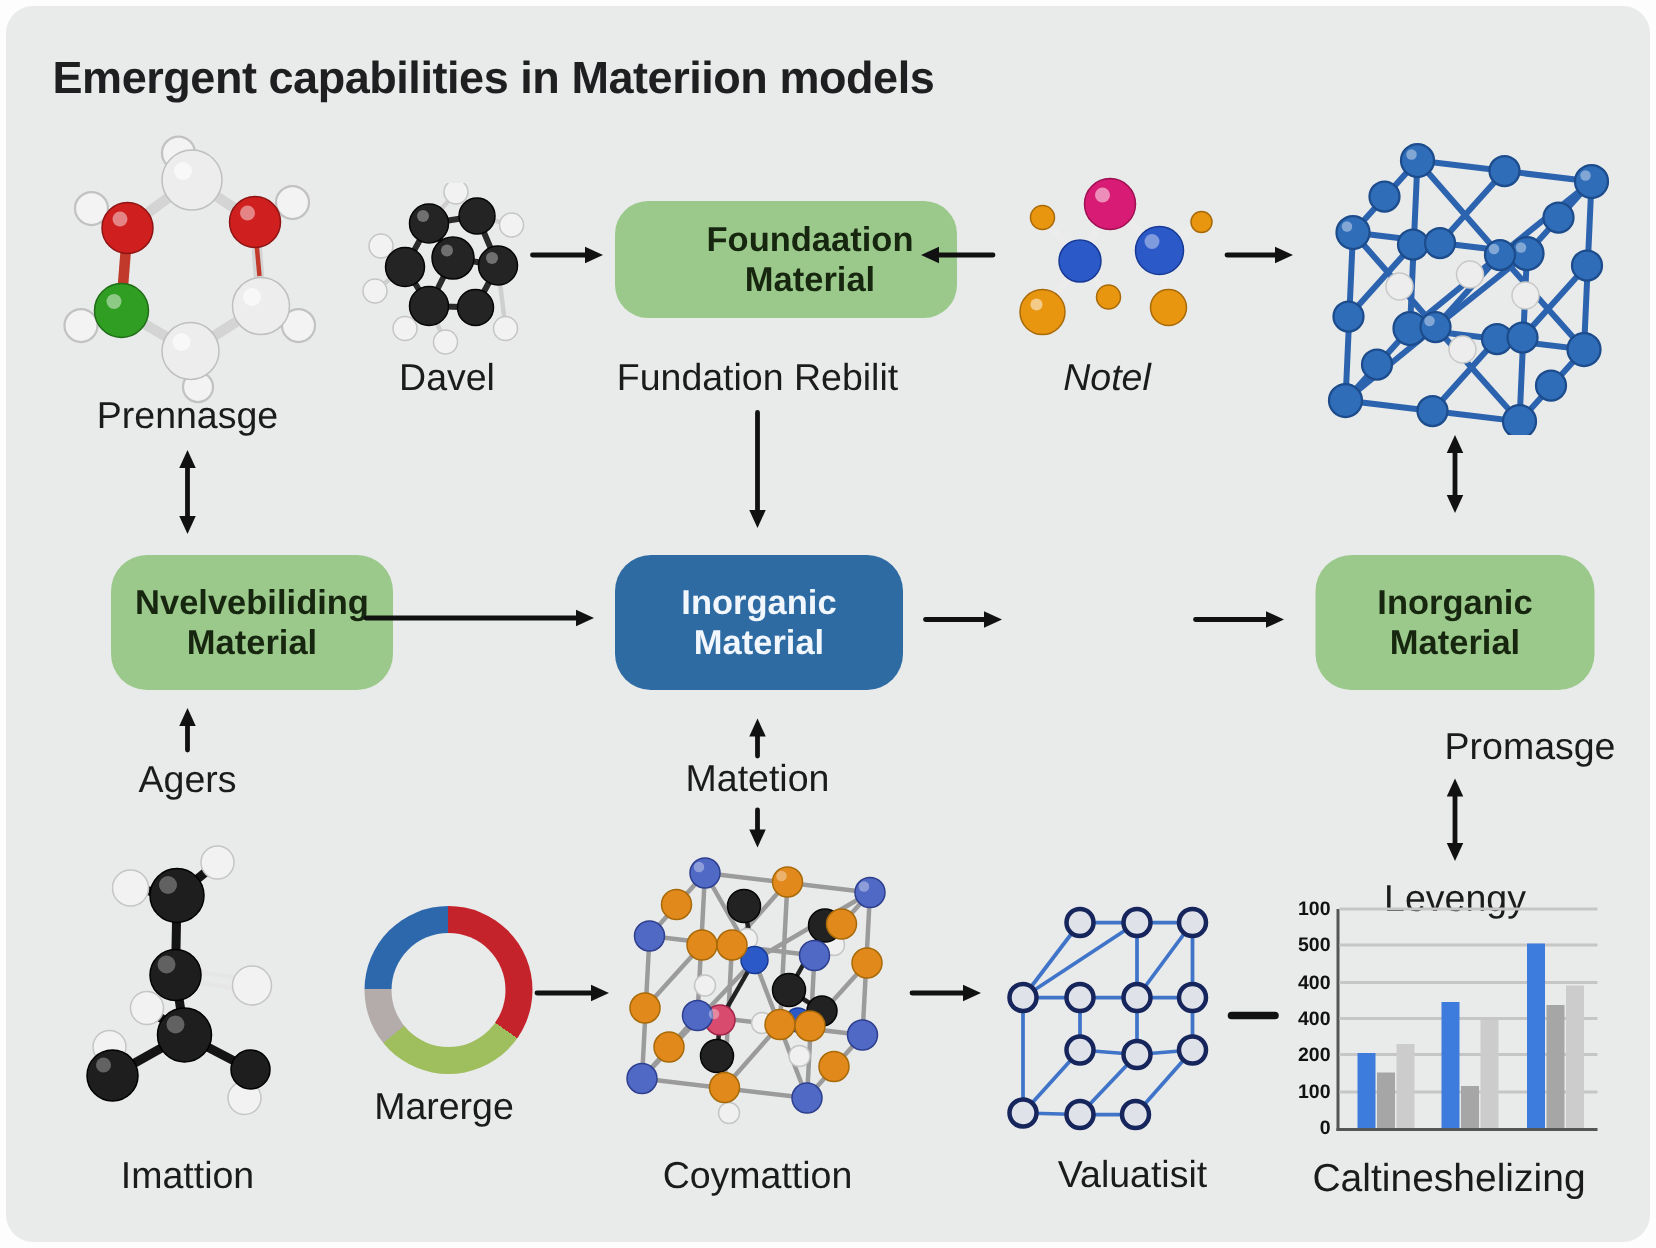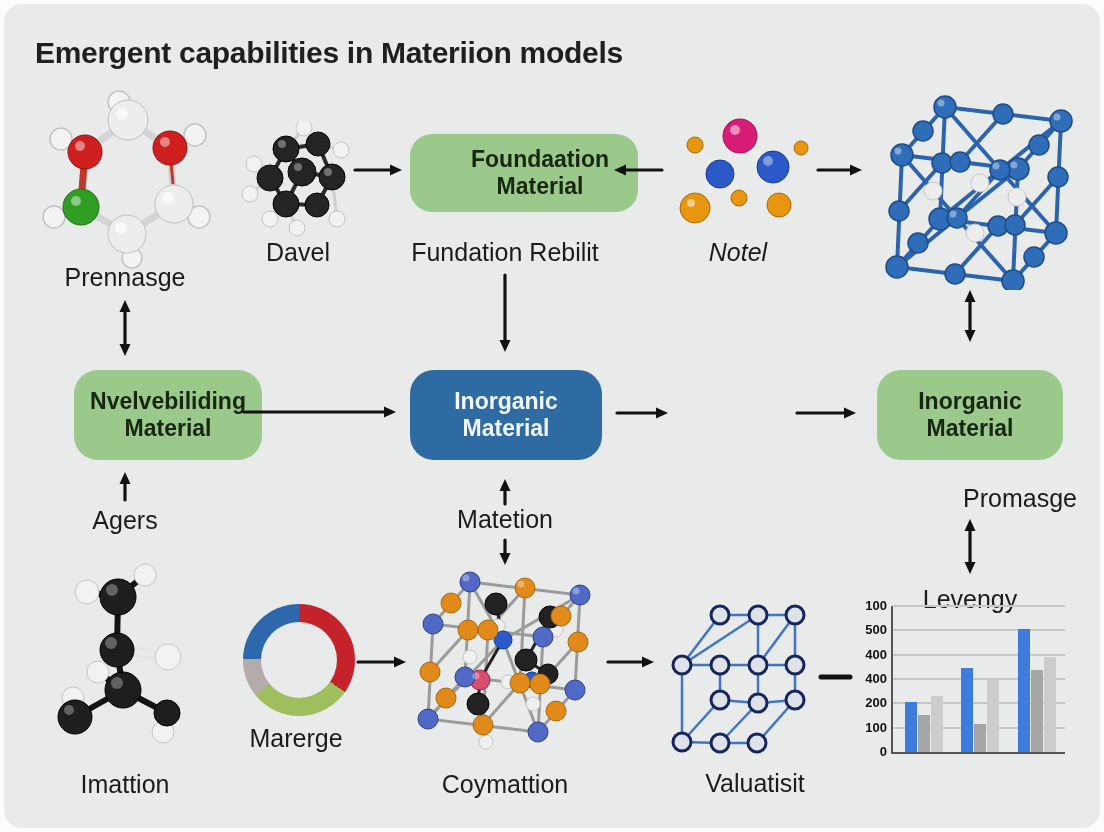--- a/index.html
+++ b/index.html
@@ -374,20 +374,21 @@
   <div class="cap" style="left:505px;top:238px;">Fundation Rebilit</div>
   <div class="cap" style="left:738px;top:238px;font-style:italic;">Notel</div>
   <div class="cap" style="left:125px;top:506px;">Agers</div>
   <div class="cap" style="left:505px;top:505px;">Matetion</div>
   <div class="cap" style="left:1020px;top:484px;">Promasge</div>
   <div class="cap" style="left:970px;top:585px;">Levengy</div>
   <div class="cap" style="left:296px;top:724px;">Marerge</div>
   <div class="cap" style="left:125px;top:770px;">Imattion</div>
   <div class="cap" style="left:505px;top:770px;">Coymattion</div>
   <div class="cap" style="left:755px;top:769px;">Valuatisit</div>
+  <div class="cap" style="left:966px;top:770px;font-size:26px;">Caltineshelizing</div>
 
   <div class="barchart">
     <div class="yticks">
         <div class="ytick" style="top: 0px;">100</div>
         <div class="ytick" style="top: 24.3333px;">500</div>
         <div class="ytick" style="top: 48.6667px;">400</div>
         <div class="ytick" style="top: 73px;">400</div>
         <div class="ytick" style="top: 97.3333px;">200</div>
         <div class="ytick" style="top: 121.667px;">100</div>
         <div class="ytick" style="top: 146px;">0</div>

